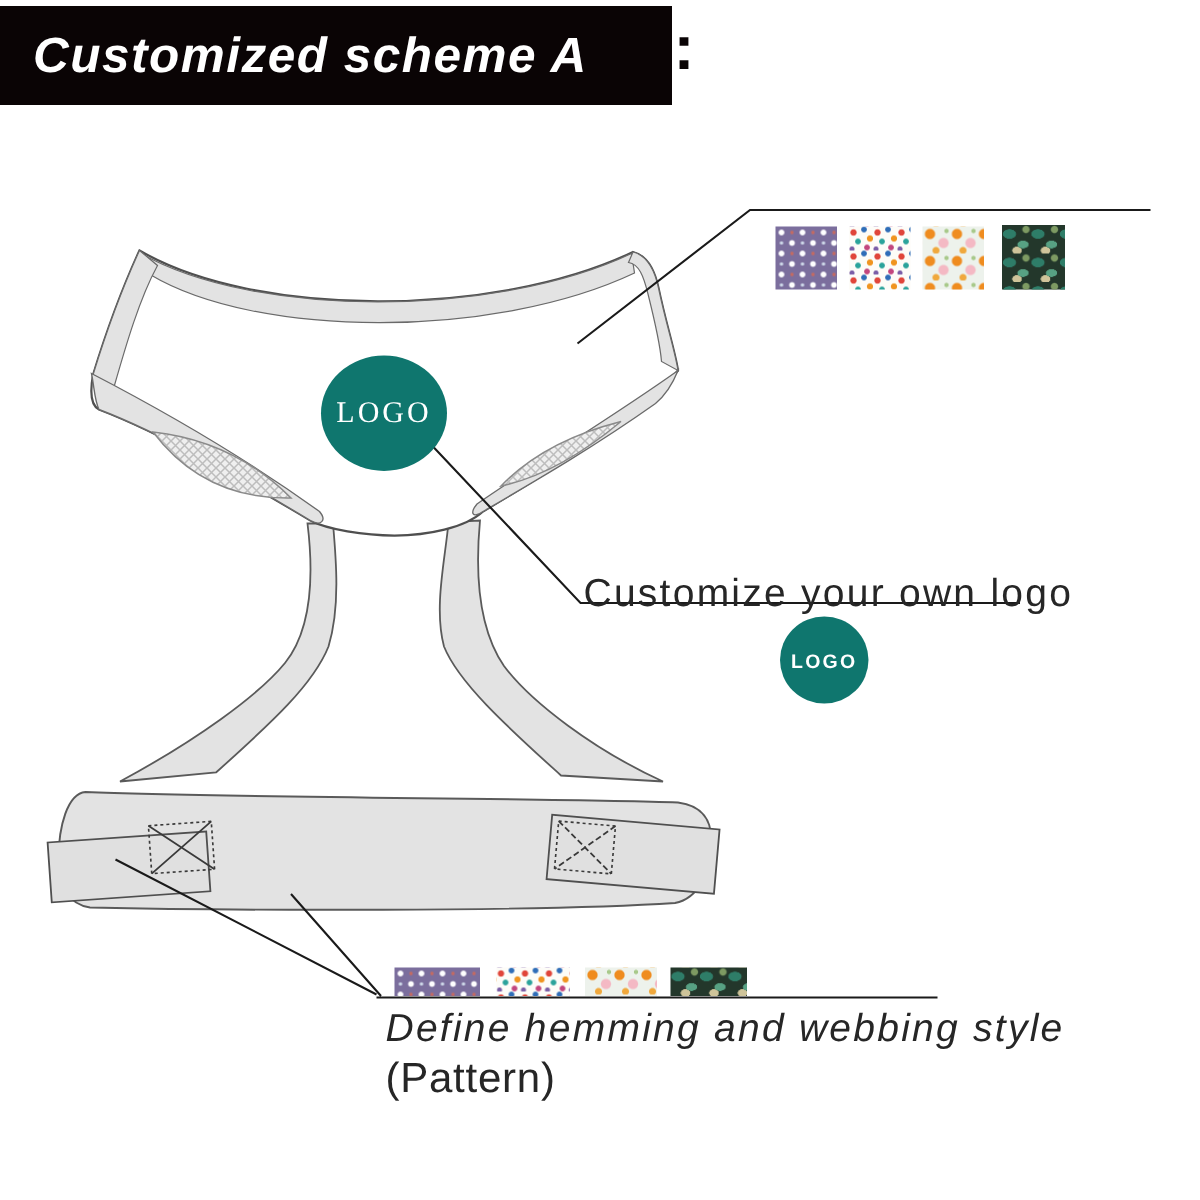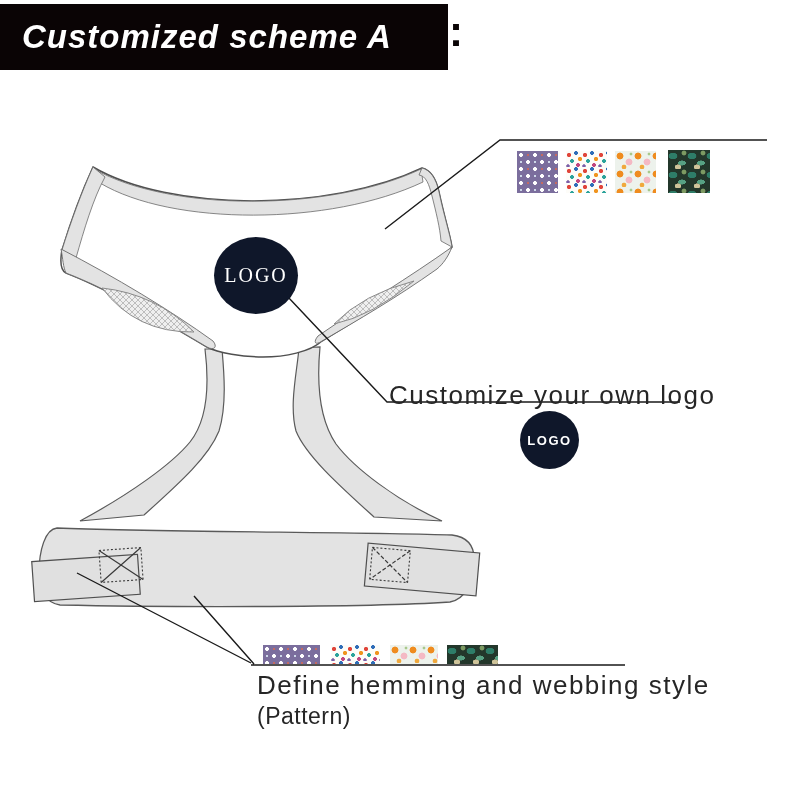--- a/index.html
+++ b/index.html
@@ -12,25 +12,25 @@
   .banner{position:absolute;left:0;top:4px;width:448px;height:66px;background:#0a0405;
           display:flex;align-items:center;padding-left:22px;box-sizing:border-box;}
   .banner-text{color:#ffffff;font-style:italic;font-weight:bold;font-size:33px;
                letter-spacing:1px;white-space:nowrap;}
   .colon{position:absolute;left:449px;top:8px;color:#0a0405;font-weight:900;font-size:42px;}
 
   
   .lbl{position:absolute;color:#262626;letter-spacing:1.5px;white-space:nowrap;}
   .lbl-pattern{left:504px;top:101px;font-size:26px;}
   .lbl-logo{left:389px;top:361px;font-size:26px;margin-top:19px;}
-  .lbl-define{left:257px;top:670px;font-size:26px;}
-  .lbl-note{left:257px;top:703px;font-size:23px;letter-spacing:.5px;}
+  .lbl-define{left:257px;top:670px;font-size:26px;font-style:italic;}
+  .lbl-note{left:257px;top:703px;font-size:28px;letter-spacing:.5px;}
 
   
-  .logo-badge{position:absolute;border-radius:50%;background:#0f172a;color:#fff;
+  .logo-badge{position:absolute;border-radius:50%;background:#0f766e;color:#fff;
               display:flex;align-items:center;justify-content:center;}
   .logo-big{left:214px;top:237px;width:84px;height:77px;
             font-family:"Liberation Serif",serif;font-size:20px;letter-spacing:2px;}
   .logo-small{left:520px;top:411px;width:59px;height:58px;
               font-weight:bold;font-size:13px;letter-spacing:1.5px;}
 
   
   .sw{position:absolute;}
   .p-dots{background-color:#7b6e9d;background-image:
     radial-gradient(circle at 4px 4px,#ffffff 1.6px,rgba(0,0,0,0) 2.2px),

